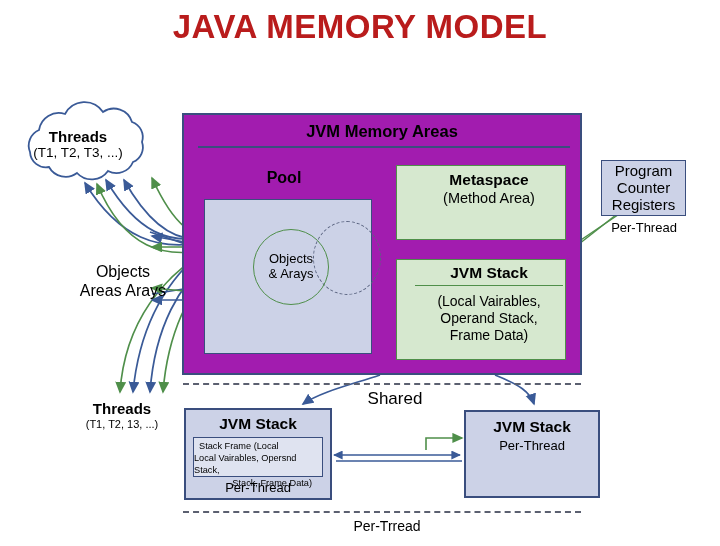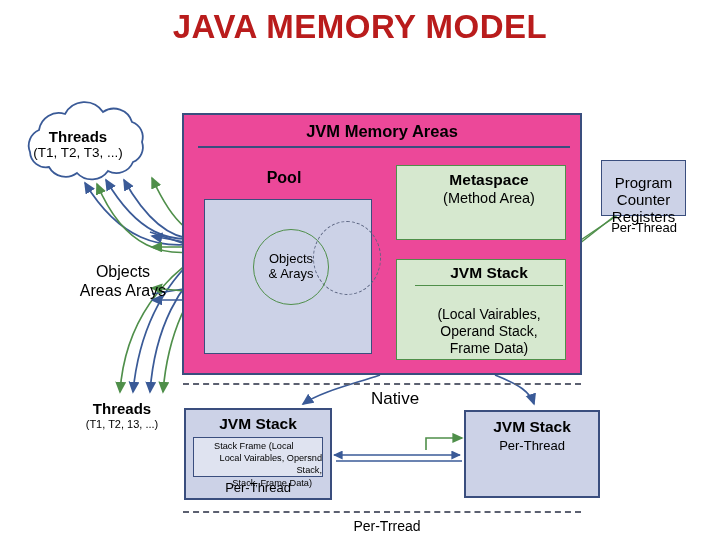--- a/index.html
+++ b/index.html
@@ -66,21 +66,21 @@
   }
   #threads-bottom .tb-title { font-size: 15px; font-weight: bold; }
   #threads-bottom .tb-sub { font-size: 11px; }
 
   
   #jvm-box {
     position: absolute;
     left: 182px; top: 113px;
     width: 400px; height: 262px;
     border: 2px solid #3a4e7e;
-    background: #ec4899;
+    background: #a21caf;
   }
   #jvm-title {
     position: absolute; top: 7px; left: 0; width: 100%;
     text-align: center;
     font-size: 16.5px; font-weight: bold;
   }
   #jvm-rule {
     position: absolute; top: 31px; left: 14px;
     width: 372px; height: 0;
     border-top: 2px solid #3a4e7e;
@@ -138,33 +138,33 @@
     font-size: 15.5px; font-weight: bold;
     margin-top: 4px;
   }
   #jvmstack-rule {
     margin: 3px auto 0; width: 148px; height: 0;
     border-top: 1.6px solid #4f8f4a;
   }
   #jvmstack-box .js-line {
     font-size: 14px; line-height: 1.22;
   }
-  #jvmstack-box .js-body { margin-top: 20px; }
+  #jvmstack-box .js-body { margin-top: 7px; }
 
   
   #pc-box {
     position: absolute;
     left: 601px; top: 160px;
     width: 85px; height: 56px;
     background: #ccd2e7;
     border: 1.5px solid #3a4e7e;
     text-align: center;
     line-height: 1.12;
     font-size: 15px;
-    padding-top: 14px;
+    padding-top: 2px;
   }
   #pc-sub {
     position: absolute;
     left: 594px; top: 220px;
     width: 100px; text-align: center;
     font-size: 13px;
   }
 
   
   .dash-line {
@@ -203,22 +203,22 @@
   }
   #bl-inner {
     margin: 4px auto 0;
     width: 130px; height: 40px;
     border: 1.2px solid #3a4e7e;
     background: #dfe3f0;
     font-size: 9.2px;
     line-height: 1.33;
     padding-top: 2px;
   }
-  #bl-inner .l1 { text-align: left; padding-left: 20px; }
-  #bl-inner .l2 { text-align: right; }
+  #bl-inner .l1 { text-align: left; padding-left: 5px; }
+  #bl-inner .l2 { text-align: left; }
   #bl-inner .l3 { text-align: right; padding-right: 10px; }
   #bl-box .bl-sub {
     font-size: 13px; margin-top: 3px;
   }
 
   #br-box {
     position: absolute;
     left: 464px; top: 410px;
     width: 136px; height: 88px;
     background: #ccd2e7;
@@ -355,21 +355,21 @@
 </div>
 
 <div id="pc-box">
   <div>Program</div>
   <div>Counter</div>
   <div>Registers</div>
 </div>
 <div id="pc-sub">Per-Thread</div>
 
 <div id="dash-top" class="dash-line"></div>
-<div id="shared-label">Native</div>
+<div id="shared-label">Shared</div>
 <div id="dash-bot" class="dash-line"></div>
 <div id="perthread-label">Per-Trread</div>
 
 <div id="bl-box">
   <div class="bl-title">JVM Stack</div>
   <div id="bl-inner">
     <div class="l1">Stack Frame (Local</div>
     <div class="l2">Local Vairables, Opersnd Stack,</div>
     <div class="l3">Stack, Frame Data)</div>
   </div>

